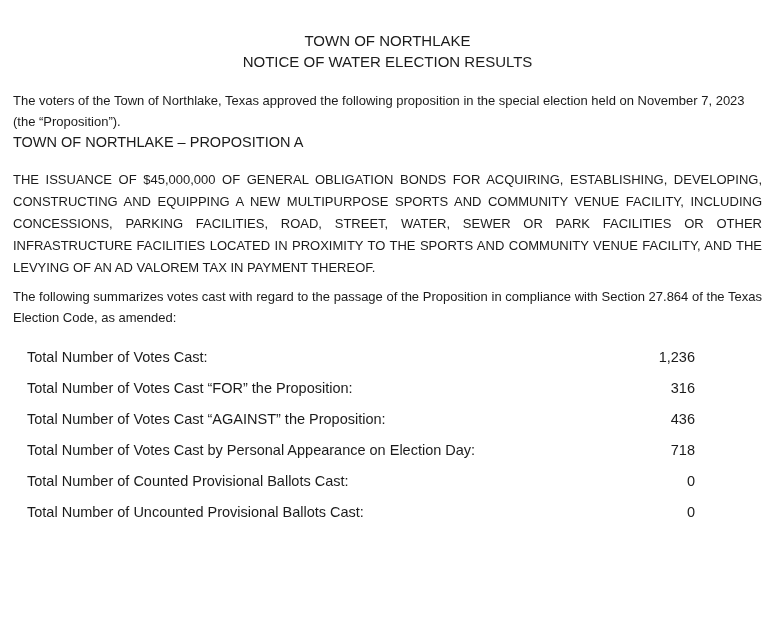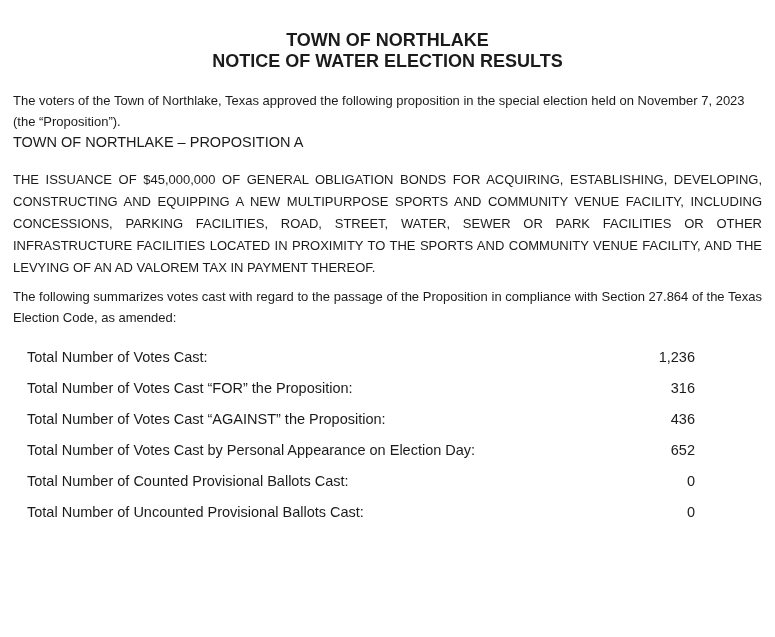--- a/index.html
+++ b/index.html
@@ -16,23 +16,22 @@
   }
   .page {
     box-sizing: border-box;
     width: 775px;
     height: 637px;
     padding: 30px 13px 0 13px;
     background: #ffffff;
   }
   .doc-header {
     text-align: center;
-    font-size: 18px;
+    font-size: 15px;
     line-height: 21px;
-    font-weight: bold;
   }
   .par {
     margin: 0;
     font-size: 13px;
     line-height: 21px;
   }
   .intro {
     margin-top: 18px;
   }
   .prop-heading {
@@ -95,21 +94,21 @@
       <div class="result-row">
         <span class="result-label">Total Number of Votes Cast “FOR” the Proposition:</span>
         <span class="result-value">316</span>
       </div>
       <div class="result-row">
         <span class="result-label">Total Number of Votes Cast “AGAINST” the Proposition:</span>
         <span class="result-value">436</span>
       </div>
       <div class="result-row">
         <span class="result-label">Total Number of Votes Cast by Personal Appearance on Election Day:</span>
-        <span class="result-value">652</span>
+        <span class="result-value">718</span>
       </div>
       <div class="result-row">
         <span class="result-label">Total Number of Counted Provisional Ballots Cast:</span>
         <span class="result-value">0</span>
       </div>
       <div class="result-row">
         <span class="result-label">Total Number of Uncounted Provisional Ballots Cast:</span>
         <span class="result-value">0</span>
       </div>
     </div>

